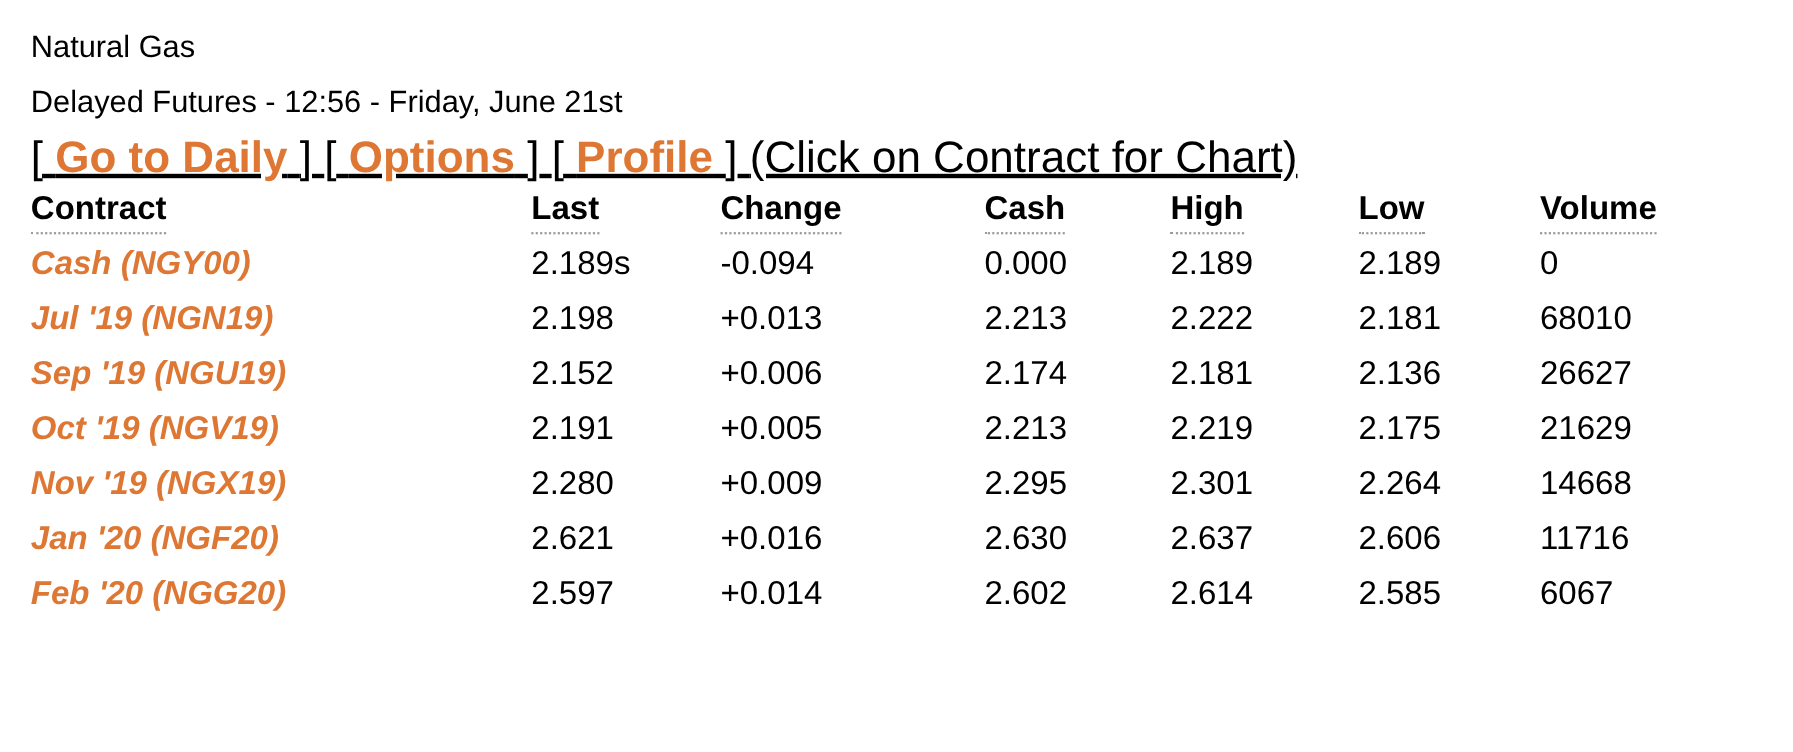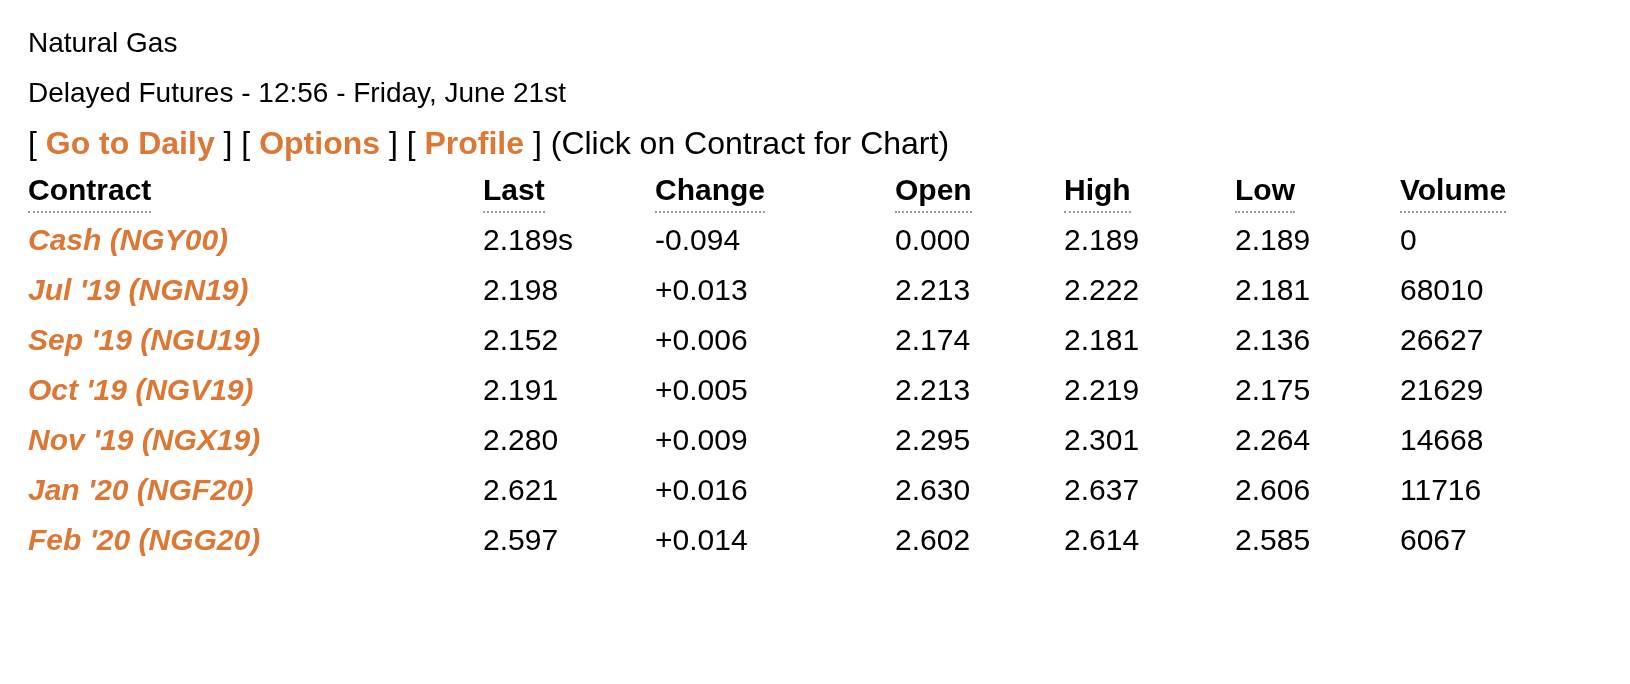--- a/index.html
+++ b/index.html
@@ -33,21 +33,21 @@
   }
   .hdr-line {
     font-size: 28px;
     line-height: 50px;
     white-space: nowrap;
     color: #000;
     font-weight: 400;
   }
   .hdr-line.title { letter-spacing: 0; }
 
-  .navline { font-size: 32px; line-height: 50px; white-space: nowrap; }
+  .navline { font-size: 40px; line-height: 50px; white-space: nowrap; text-decoration: underline; }
   .navline .bracket { color: #000; font-weight: 400; }
   .navline a.navlink {
     color: var(--accent, #DD7733);
     font-weight: 700;
     text-decoration: none;
     cursor: pointer;
   }
   .navline .hint { color: #000; font-weight: 400; }
 
   
@@ -147,21 +147,21 @@
         <th class="pad-contract">
           <span class="hcell">Contract</span>
         </th>
         <th class="pad-last">
           <span class="hcell">Last</span>
         </th>
         <th class="pad-change">
           <span class="hcell">Change</span>
         </th>
         <th class="pad-open">
-          <span class="hcell">Open</span>
+          <span class="hcell">Cash</span>
         </th>
         <th class="pad-high">
           <span class="hcell">High</span>
         </th>
         <th class="pad-low">
           <span class="hcell">Low</span>
         </th>
         <th class="pad-volume">
           <span class="hcell">Volume</span>
         </th>

